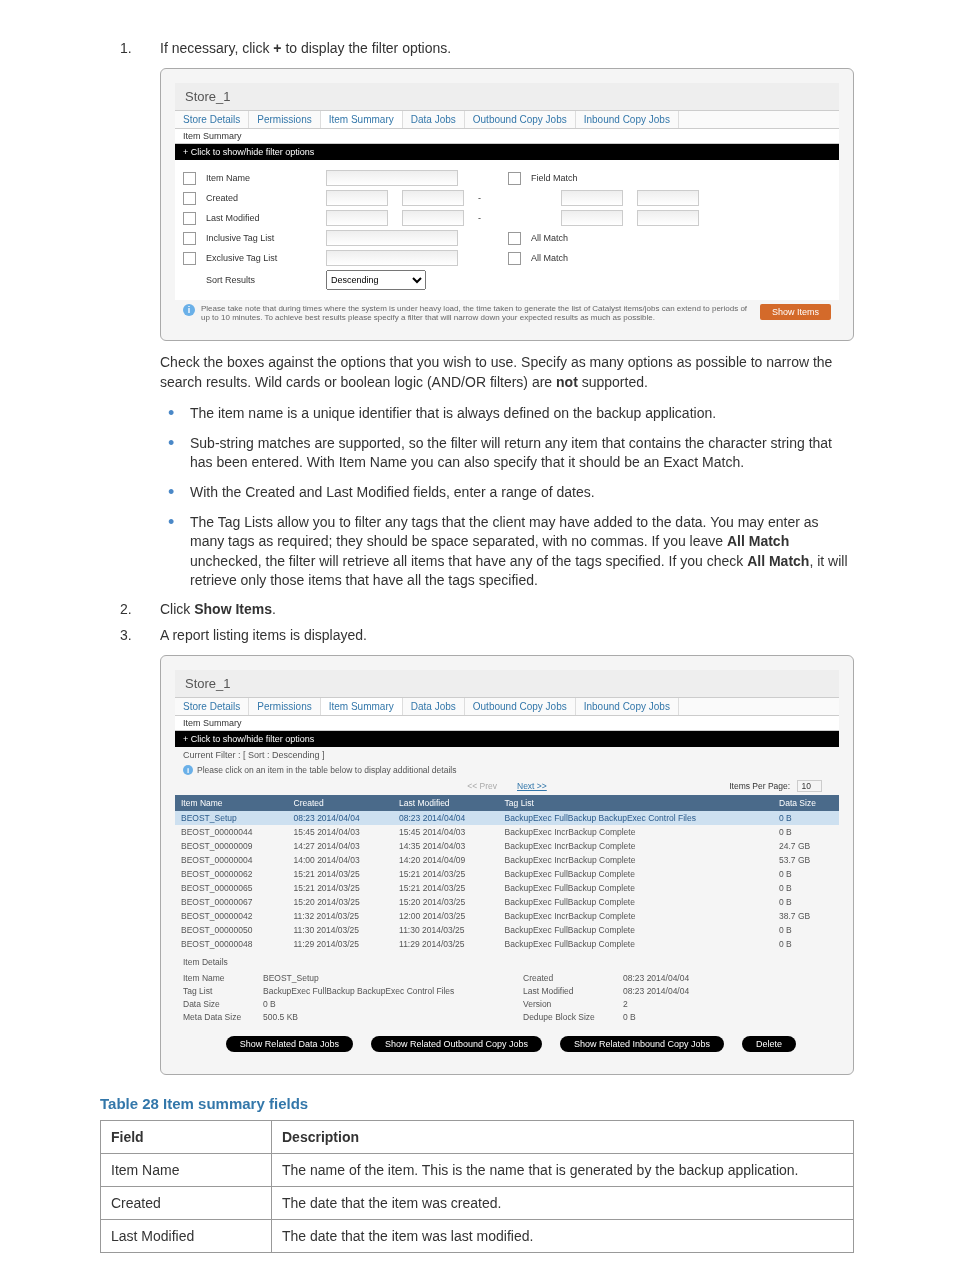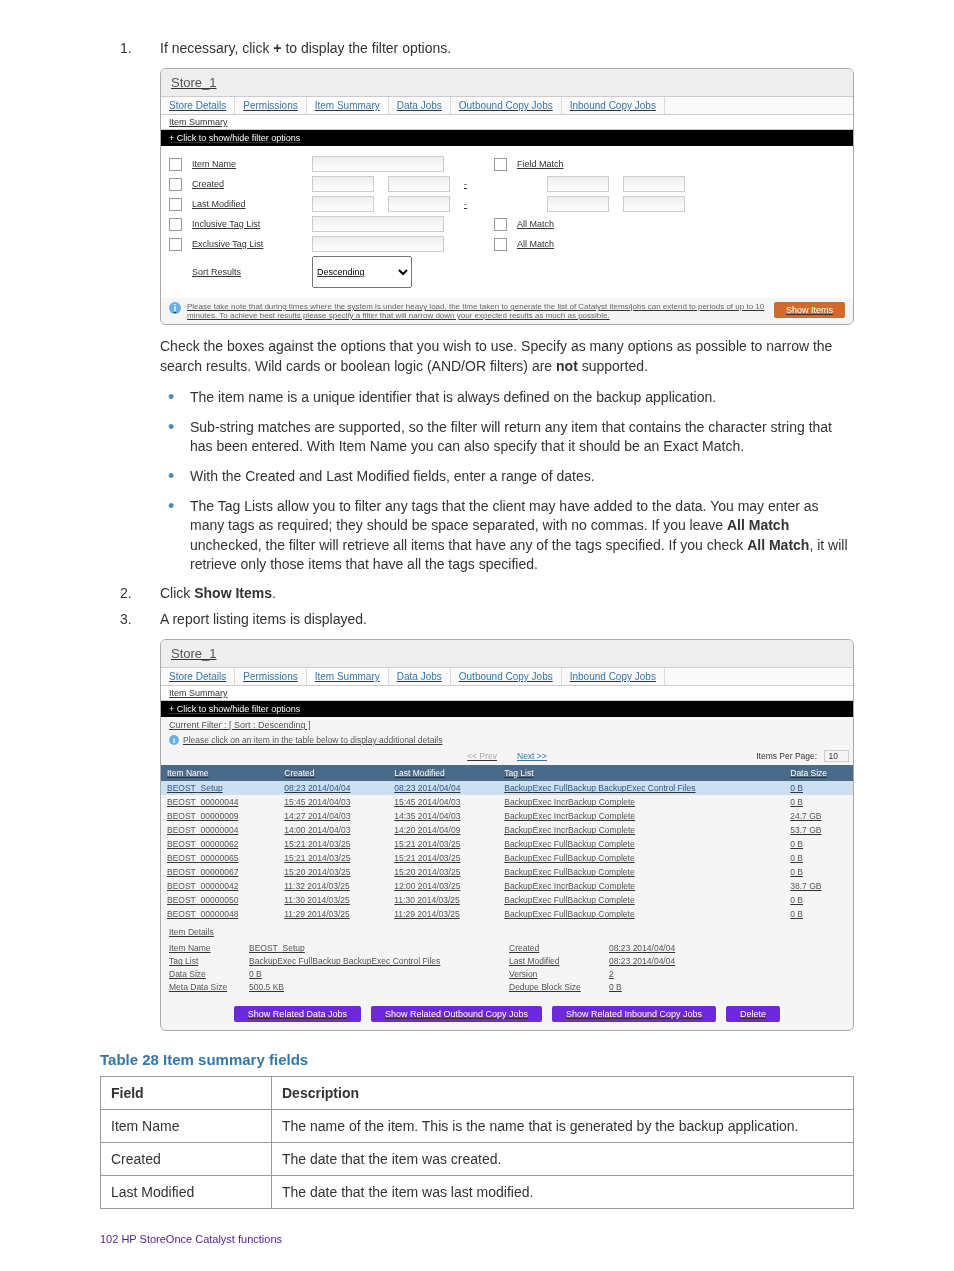--- a/index.html
+++ b/index.html
@@ -11,27 +11,26 @@
     padding: 40px 100px 40px 100px;
     width: 954px;
     box-sizing: border-box;
   }
   ol.main-steps { list-style: none; padding: 0; margin: 0; }
   ol.main-steps > li { margin-bottom: 10px; position: relative; padding-left: 60px; }
   ol.main-steps > li > .step-num { position: absolute; left: 20px; top: 0; }
   .screenshot {
     border: 1px solid #aaa;
     border-radius: 6px;
-    padding: 0;
+    padding: 14px;
     margin: 12px 0 12px 0;
     font-size: 9px;
     color: #333;
     background: #f5f5f5;
     overflow: hidden;
-    text-decoration: underline;
   }
   .ss-title {
     font-size: 13px;
     padding: 6px 10px;
     background: #eee;
     border-bottom: 1px solid #ccc;
     color: #555;
   }
   .ss-tabs {
     display: flex;
@@ -67,21 +66,21 @@
     align-items: center;
     margin: 4px 0;
     font-size: 9px;
     gap: 10px;
   }
   .filter-row .chk { width: 11px; height: 11px; border: 1px solid #999; background: #fff; flex-shrink: 0; }
   .filter-row .lbl { width: 110px; flex-shrink: 0; }
   .filter-row .txt { width: 130px; height: 14px; border: 1px solid #ccc; background: linear-gradient(#eee,#fff); }
   .filter-row .txt-sm { width: 60px; height: 14px; border: 1px solid #ccc; background: linear-gradient(#eee,#fff); margin-right:4px; }
   .filter-row select {
-    font-size: 9px; height: 32px; width: 100px;
+    font-size: 9px; height: 20px; width: 100px;
   }
   .info-note {
     display: flex;
     gap: 6px;
     font-size: 8px;
     color: #666;
     padding: 4px 8px;
     align-items: flex-start;
   }
   .info-icon {
@@ -114,35 +113,35 @@
   .item-table { width: 100%; font-size: 8.5px; border-collapse: collapse; }
   .item-table th {
     background: #4a6a8a; color: #fff; padding: 3px 6px; text-align: left; font-weight: normal;
   }
   .item-table td { padding: 2px 6px; color: #555; }
   .item-table tr.sel td { background: #cde0f0; color: #2a5a8a; }
   .pager-row {
     display: flex; justify-content: center; gap: 20px; font-size: 8.5px;
     padding: 4px; position: relative;
   }
-  .pager-row .ipp { position: absolute; right: 4px; }
+  .pager-row .ipp { position: absolute; right: 17px; }
   .curfilter { font-size: 9px; padding: 3px 8px; color: #555; }
   .hint-row { font-size: 8.5px; color: #555; padding: 2px 8px; }
   .hint-row .info-icon { width:10px; height:10px; font-size:8px; display:inline-flex; margin-right:4px;}
   .item-details {
     padding: 6px 8px; font-size: 8.5px; color: #555;
   }
   .item-details .hdr { margin-bottom: 6px; }
   .detail-grid { display: grid; grid-template-columns: 80px 260px 100px 120px; row-gap: 3px; }
   .action-row {
     display: flex; gap: 10px; justify-content: center; padding: 8px;
   }
   .action-btn {
-    background: #6d28d9; color: #fff; font-size: 9px;
-    padding: 3px 14px; border-radius: 2px; border: none;
+    background: #000000; color: #fff; font-size: 9px;
+    padding: 3px 14px; border-radius: 8px; border: none; margin-left: 8px;
   }
   a.pg { color: #3377aa; text-decoration: underline; }
   span.pg-dis { color: #aaa; text-align: right; }
 </style>
 </head>
 <body>
 
 <ol class="main-steps">
   <li>
     <span class="step-num">1.</span>

